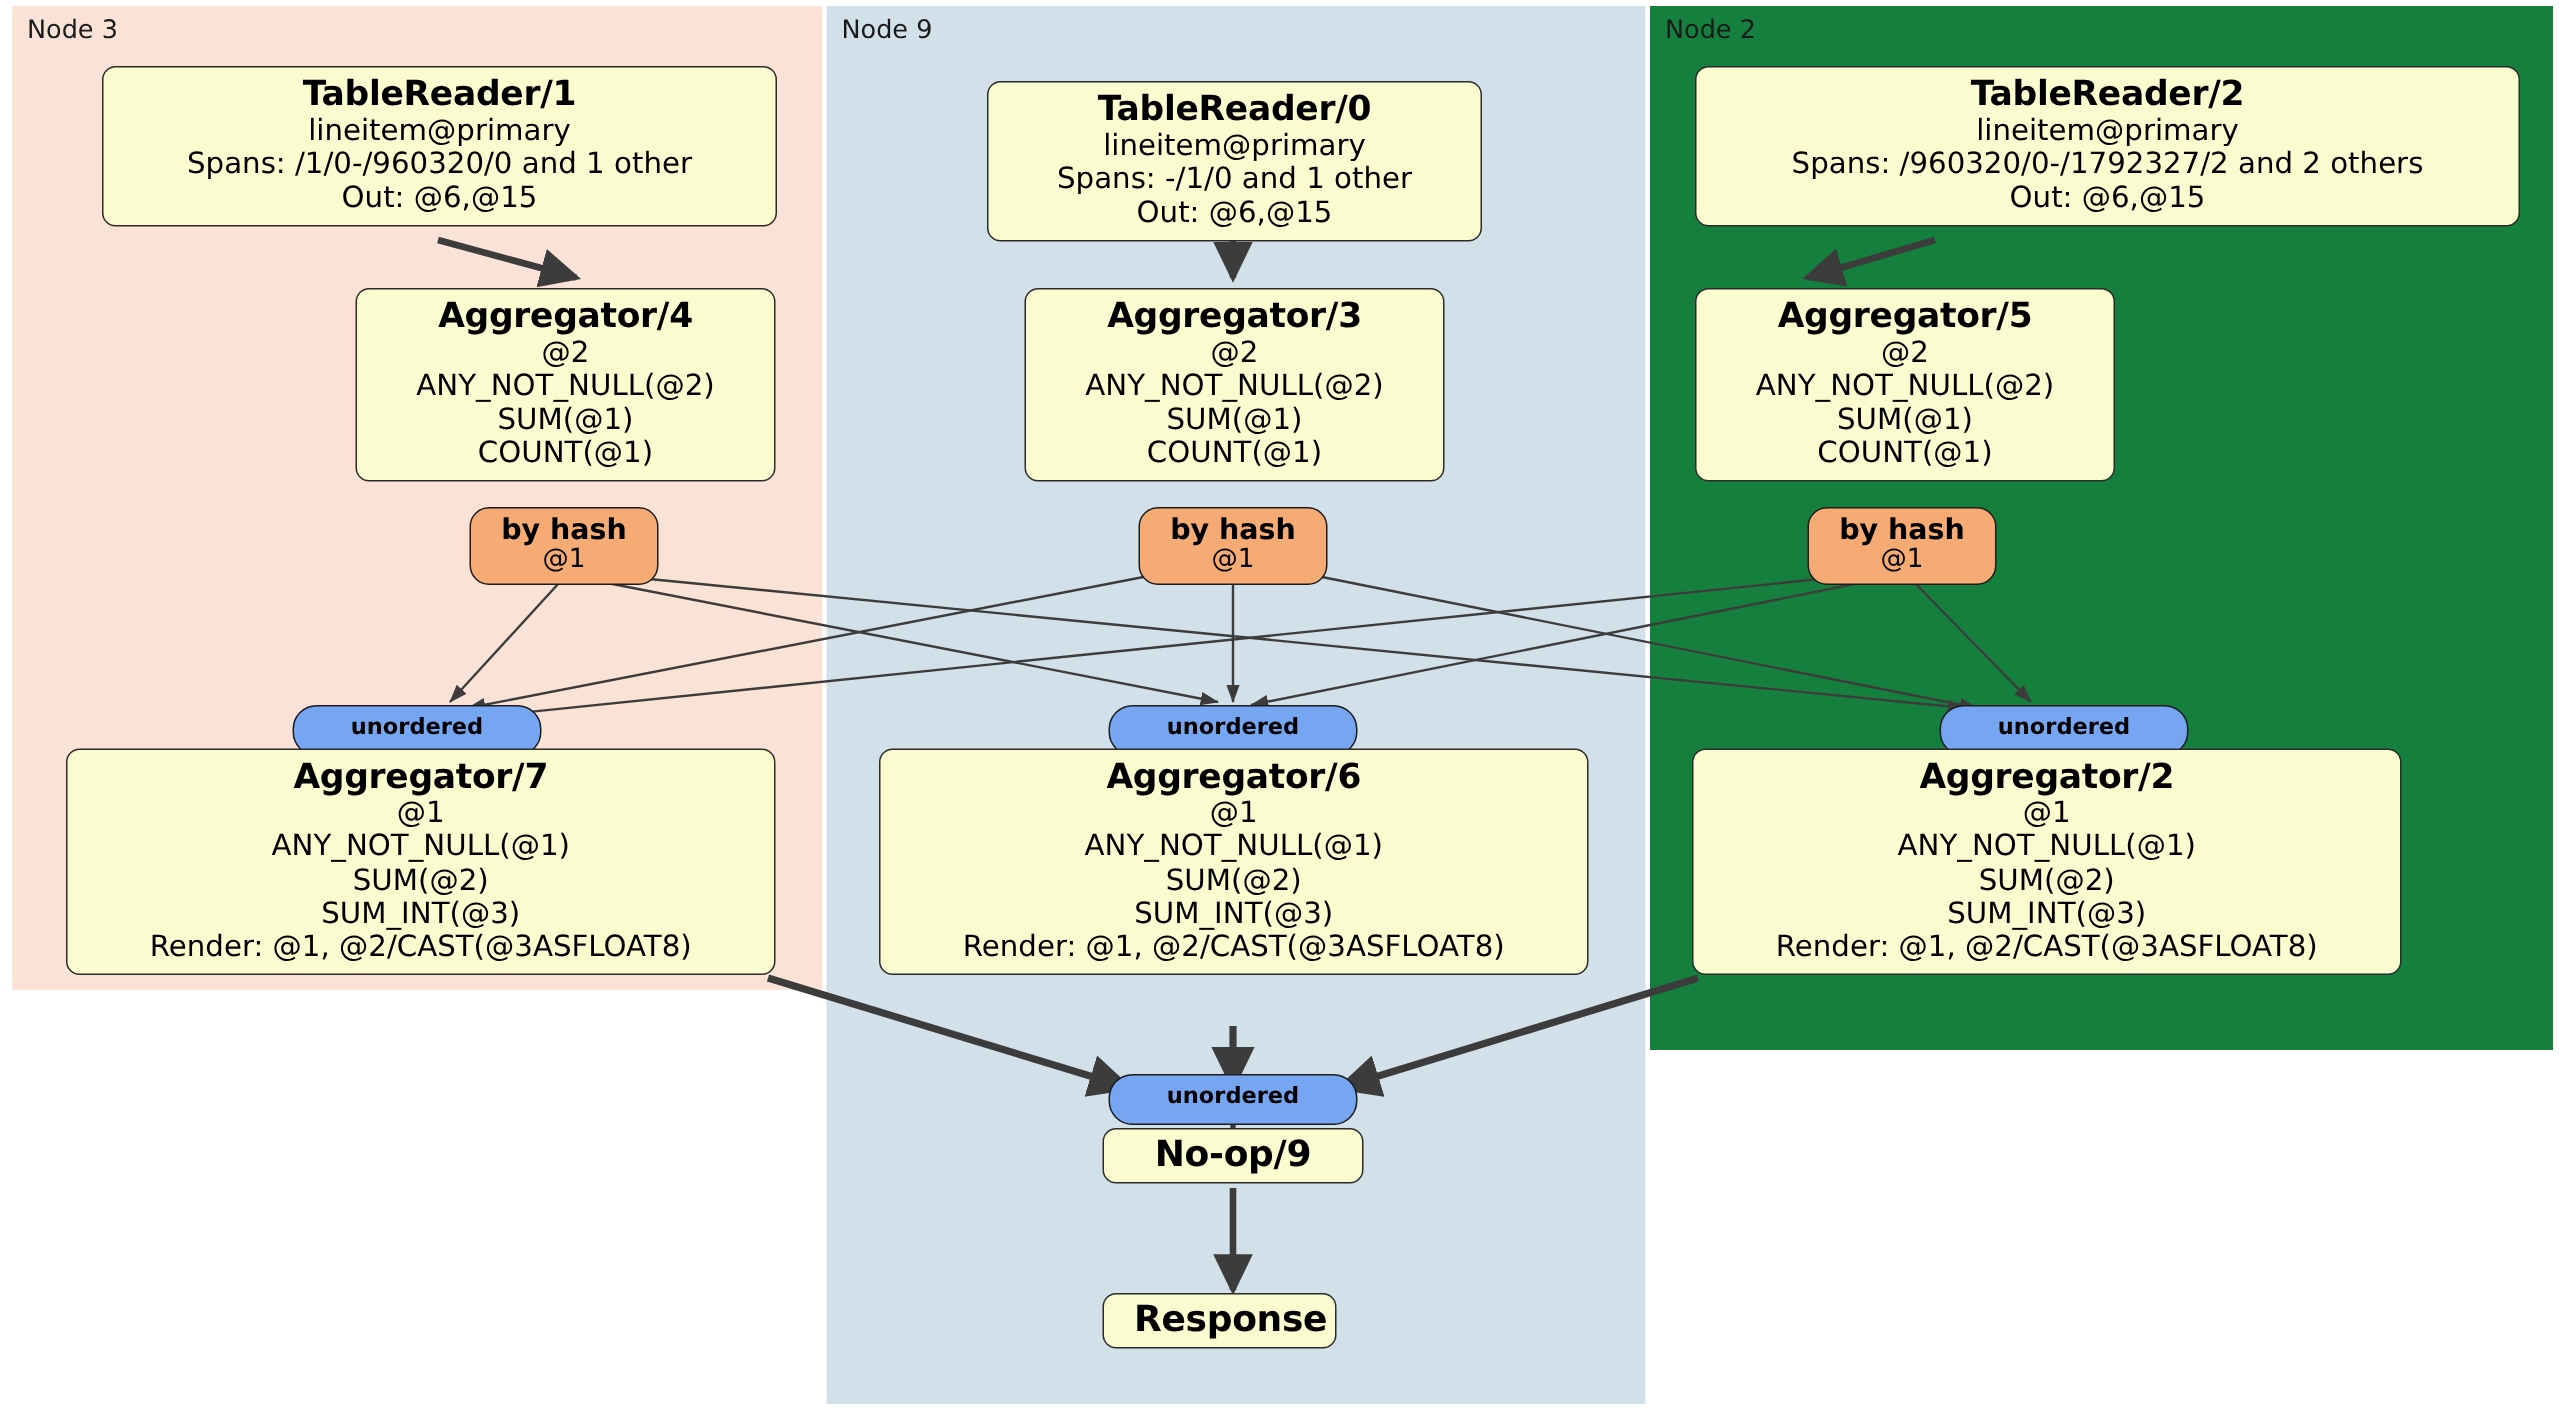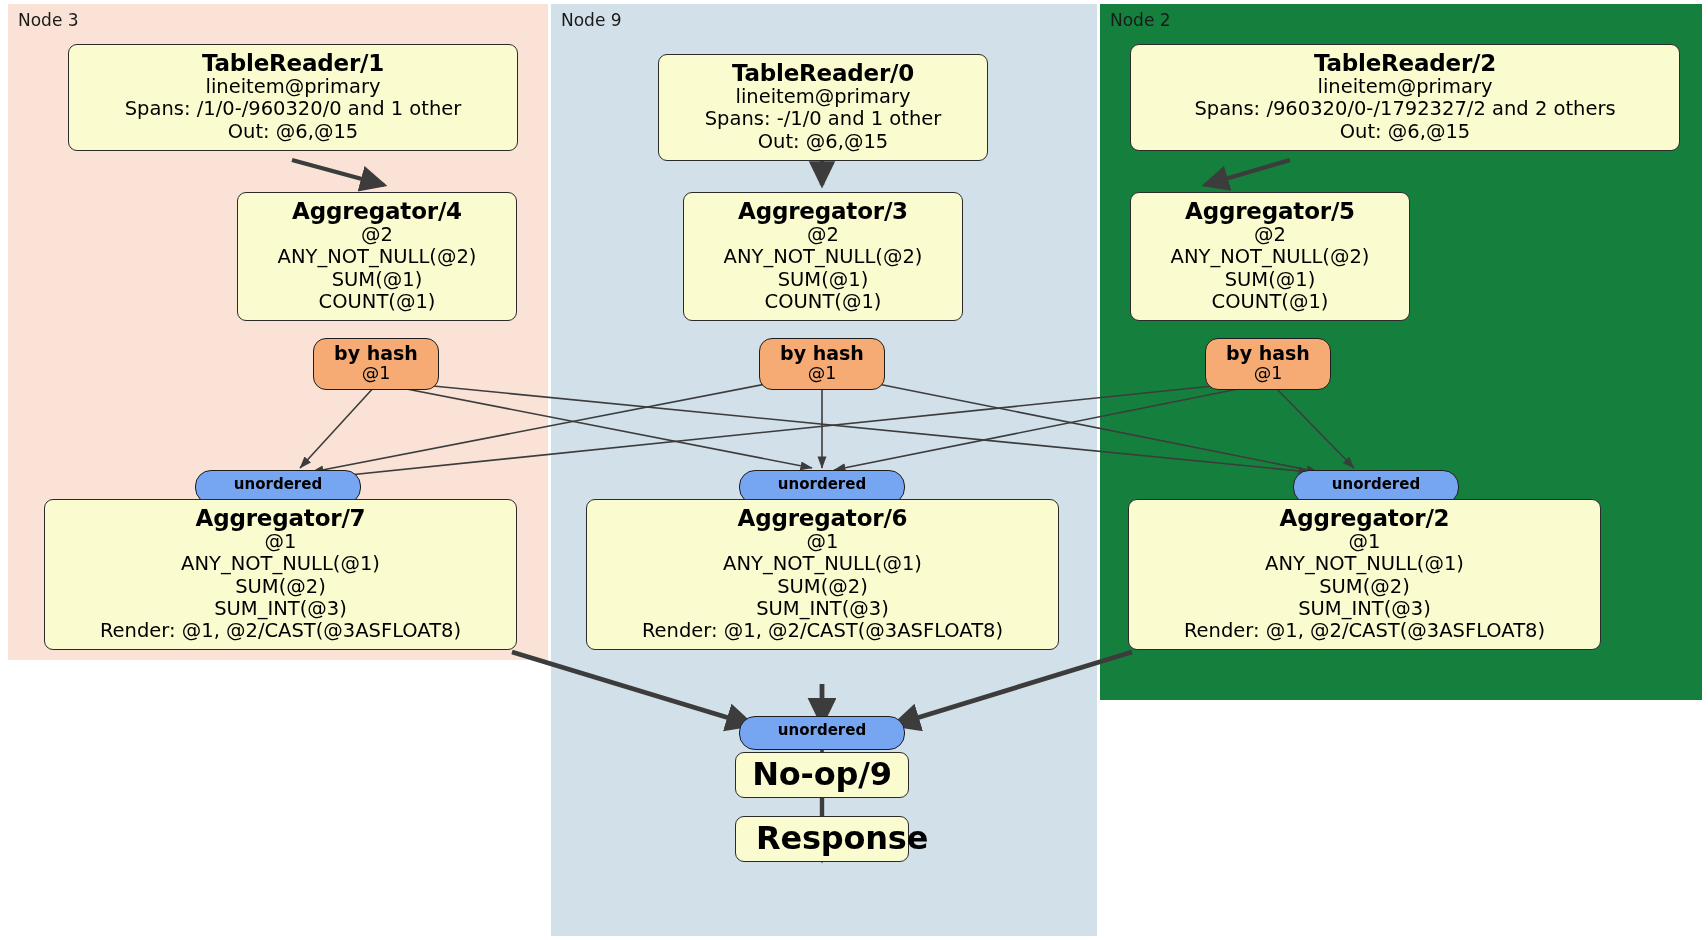--- a/index.html
+++ b/index.html
@@ -68,21 +68,21 @@
   .proc .ttl {
     font-weight: bold;
     font-size: 23px;
     letter-spacing: -0.2px;
     white-space: nowrap;
   }
   .proc .ln {
     font-size: 19.5px;
     white-space: nowrap;
   }
-  .proc.small .ttl { font-size: 32px; }
+  .proc.small .ttl { font-size: 24px; }
 
   
   .pill {
     position: absolute;
     box-sizing: border-box;
     border: 1.7px solid #1d1d1d;
     text-align: center;
     color: #000;
     line-height: 1.12;
   }
@@ -292,17 +292,17 @@
   </div>
 
   <div class="pill unord" style="left:739px; top:716px; width:166px; height:34px;">
     <span>unordered</span>
   </div>
 
   <div class="proc small" style="left:735px; top:752px; width:174px; padding:3px 10px 5px 10px;">
     <div class="ttl">No-op/9</div>
   </div>
 
-  <div class="proc small" style="left:735px; top:816px; width:174px; padding:3px 10px 5px 20px;">
+  <div class="proc small" style="left:735px; top:862px; width:156px; padding:3px 10px 5px 20px;">
     <div class="ttl">Response</div>
   </div>
 
 </div>
 
 </body></html>

